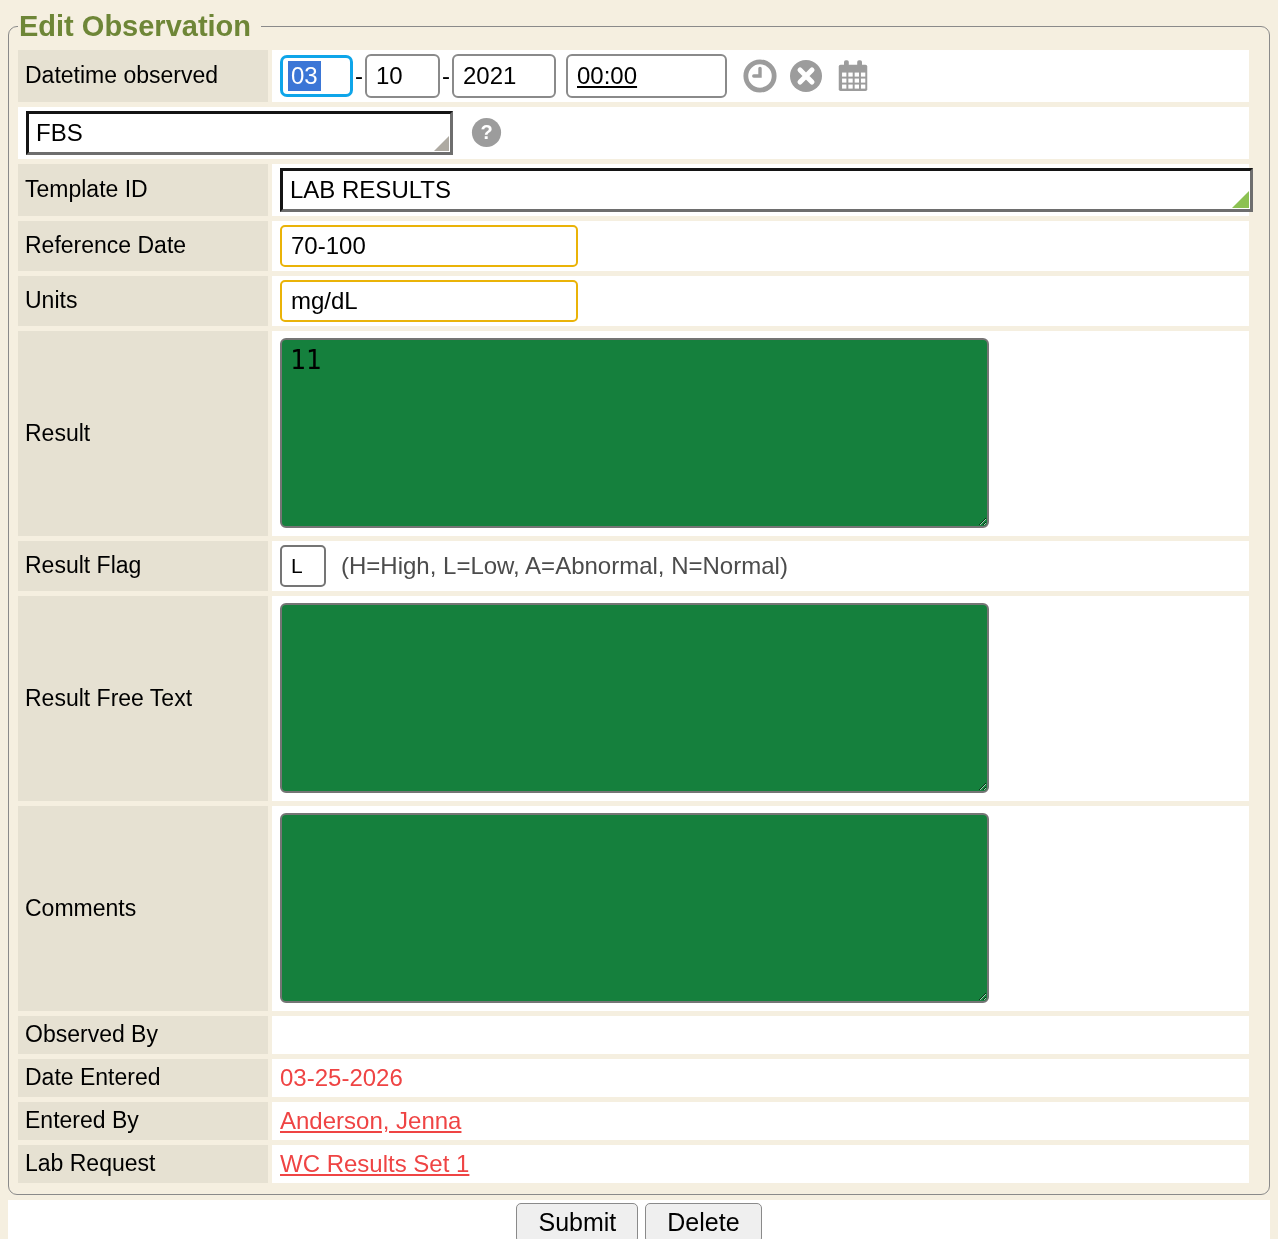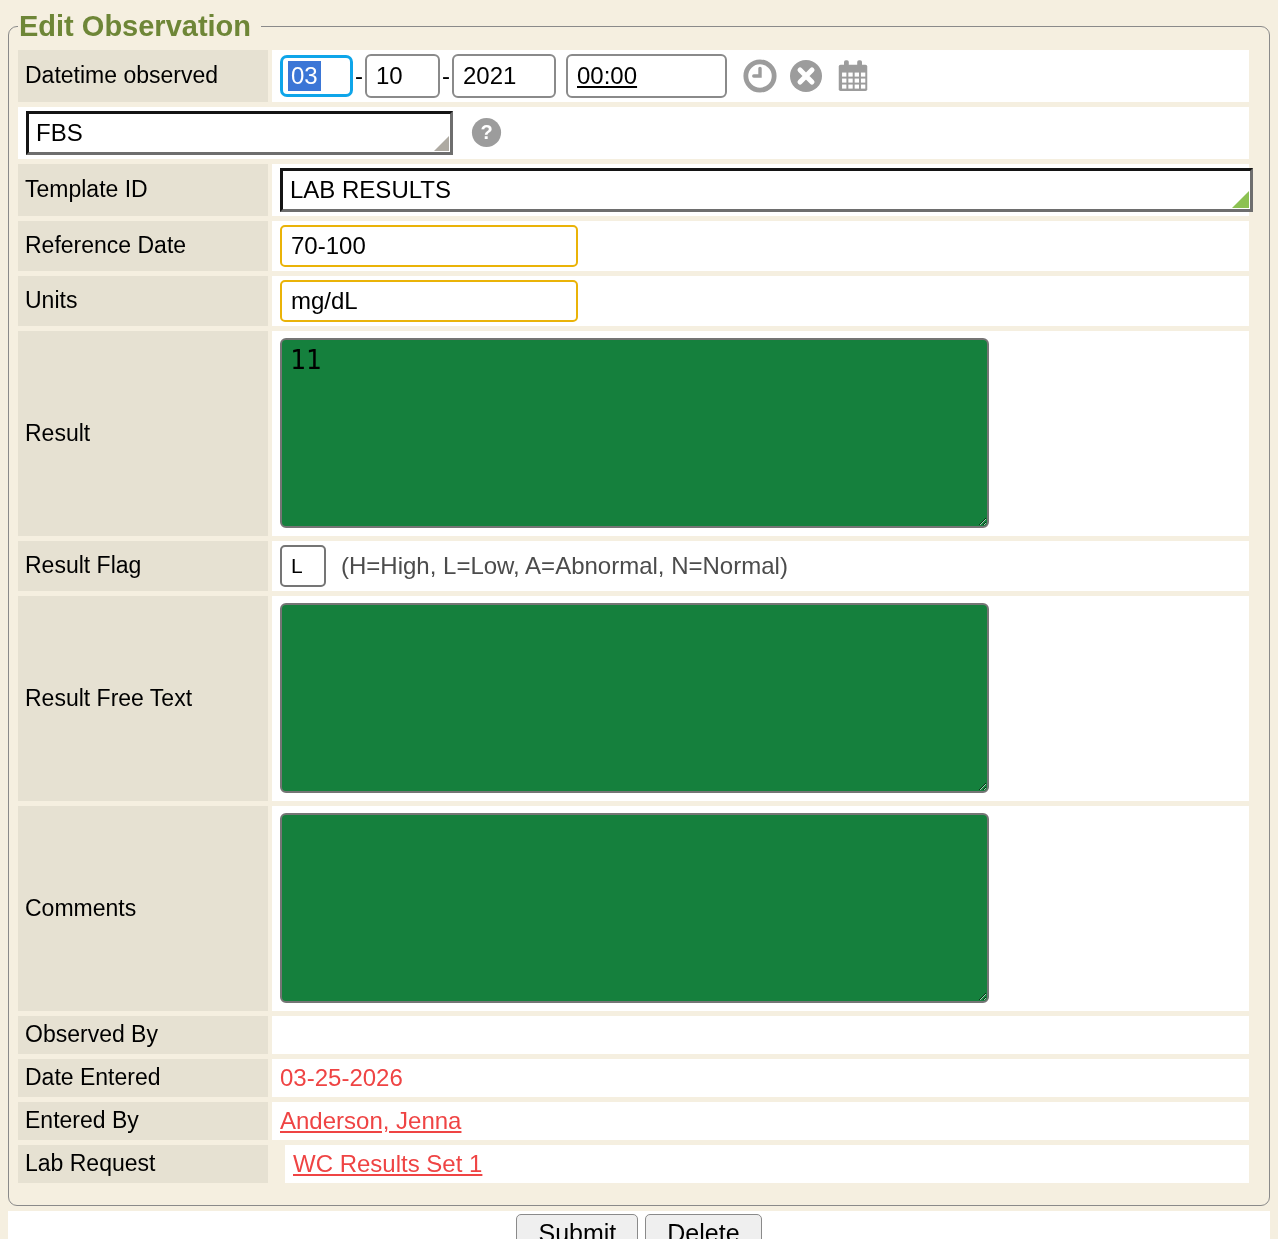--- a/index.html
+++ b/index.html
@@ -24,21 +24,21 @@
     color: #6e8637;
     font-weight: bold;
     font-size: 29px;
     padding: 0 10px 0 1px;
     margin-left: 0;
     line-height: 1.3;
   }
 
   
   .row { display: flex; margin-bottom: 5px; }
-  .row:last-child { margin-bottom: 15px; gap: 13px; }
+  .row:last-child { margin-bottom: 4px; }
   .label-cell {
     flex: 0 0 250px;
     background: #e6e1d2;
     display: flex;
     align-items: center;
     padding-left: 7px;
     font-size: 23px;
     margin-right: 4px;
   }
   .value-cell {

